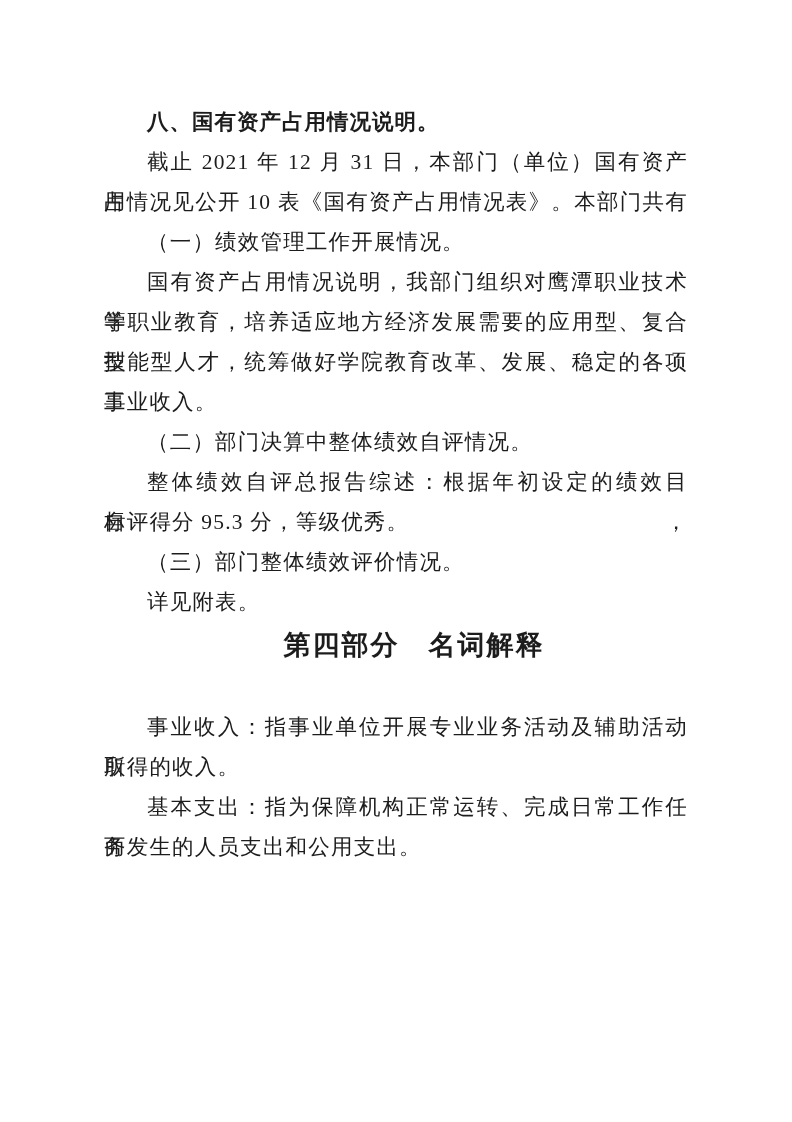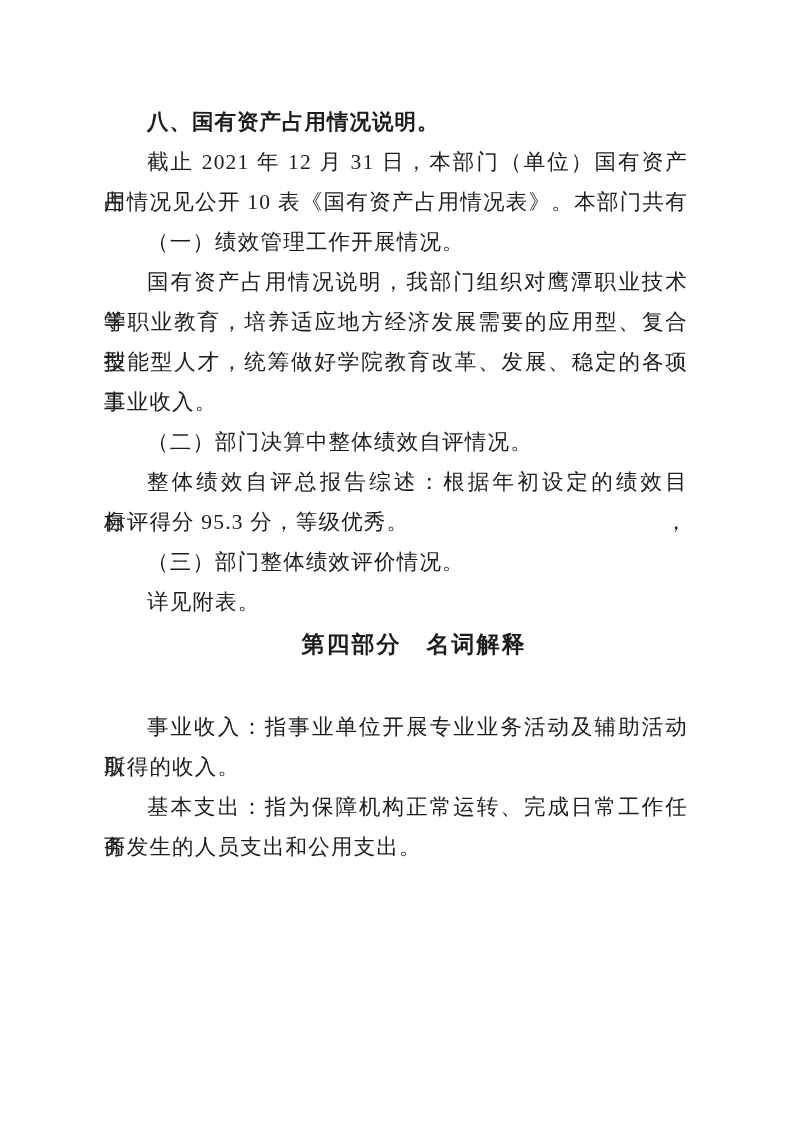--- a/index.html
+++ b/index.html
@@ -44,21 +44,21 @@
     font-weight: bold;
     font-size: 21.5px;
     letter-spacing: 1px;
   }
   
   .part-title {
     position: relative;
     left: 18px;
     height: 46px;
     line-height: 46px;
-    font-size: 23px;
+    font-size: 27px;
     font-weight: bold;
     letter-spacing: 2px;
     text-align: center;
     font-family: "Liberation Serif", "DejaVu Serif", serif;
   }
   .spacer-title { height: 39px; }
   .page-number {
     position: absolute;
     left: 110px;
     top: 1036px;

